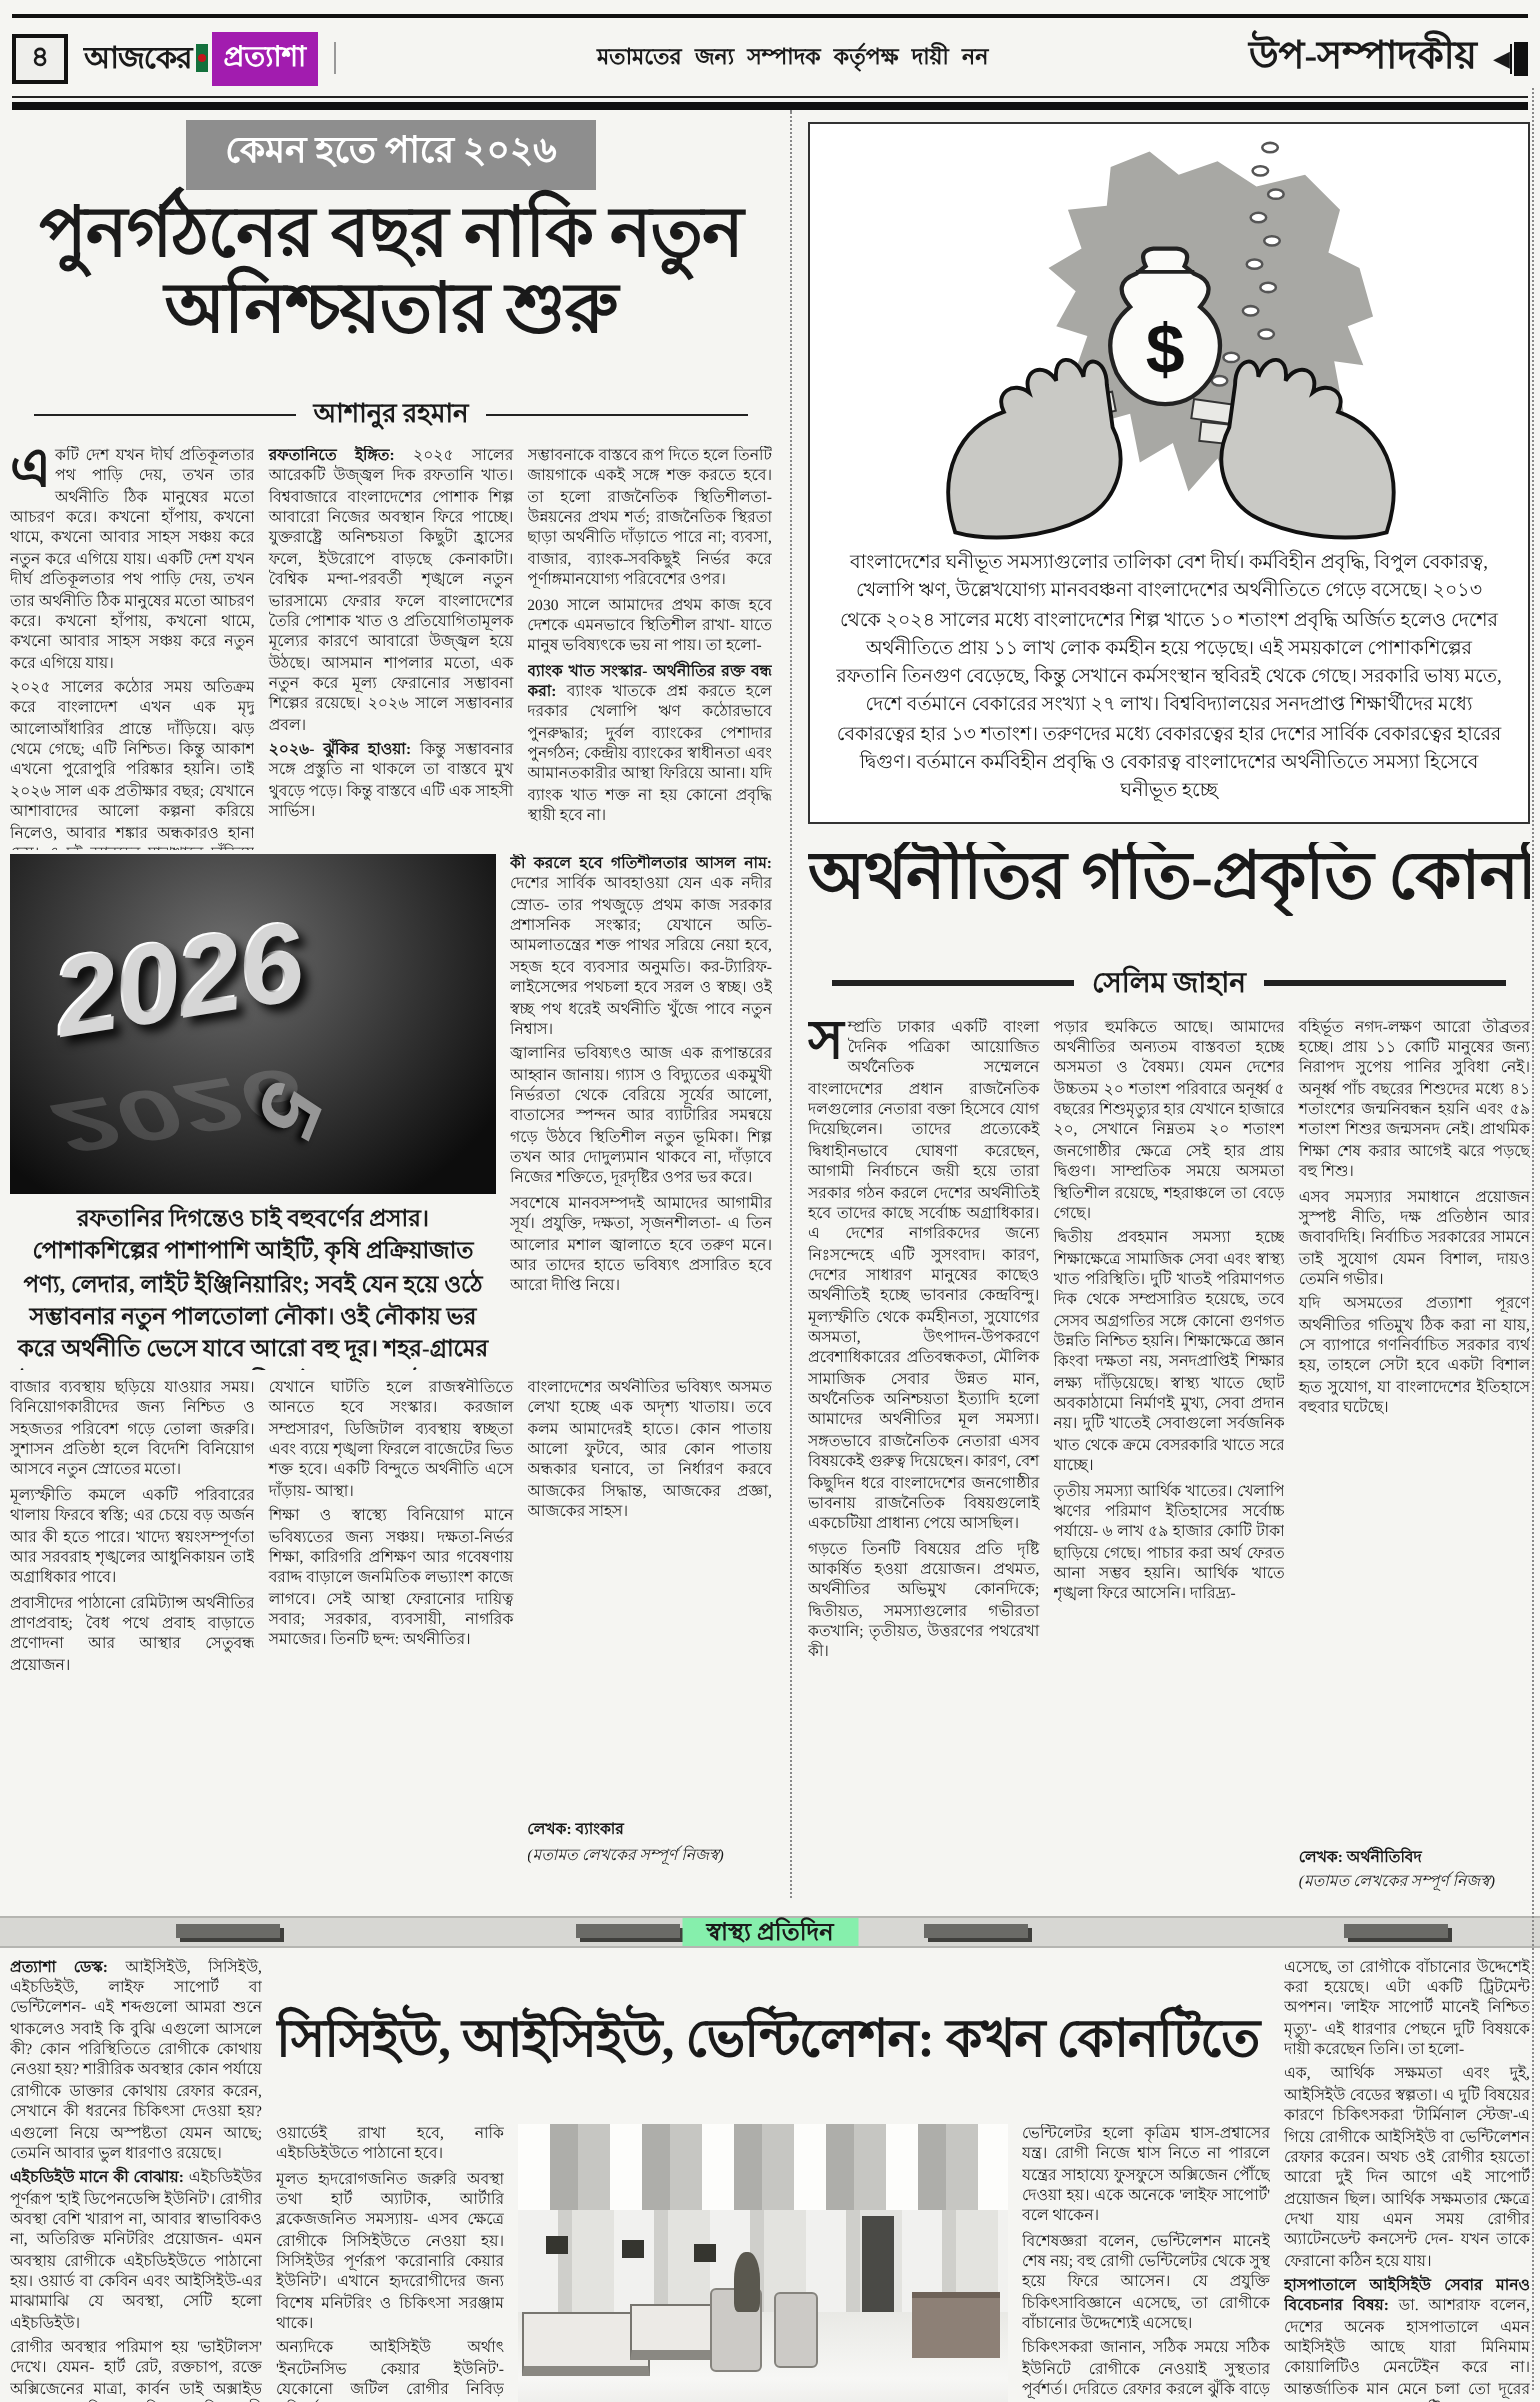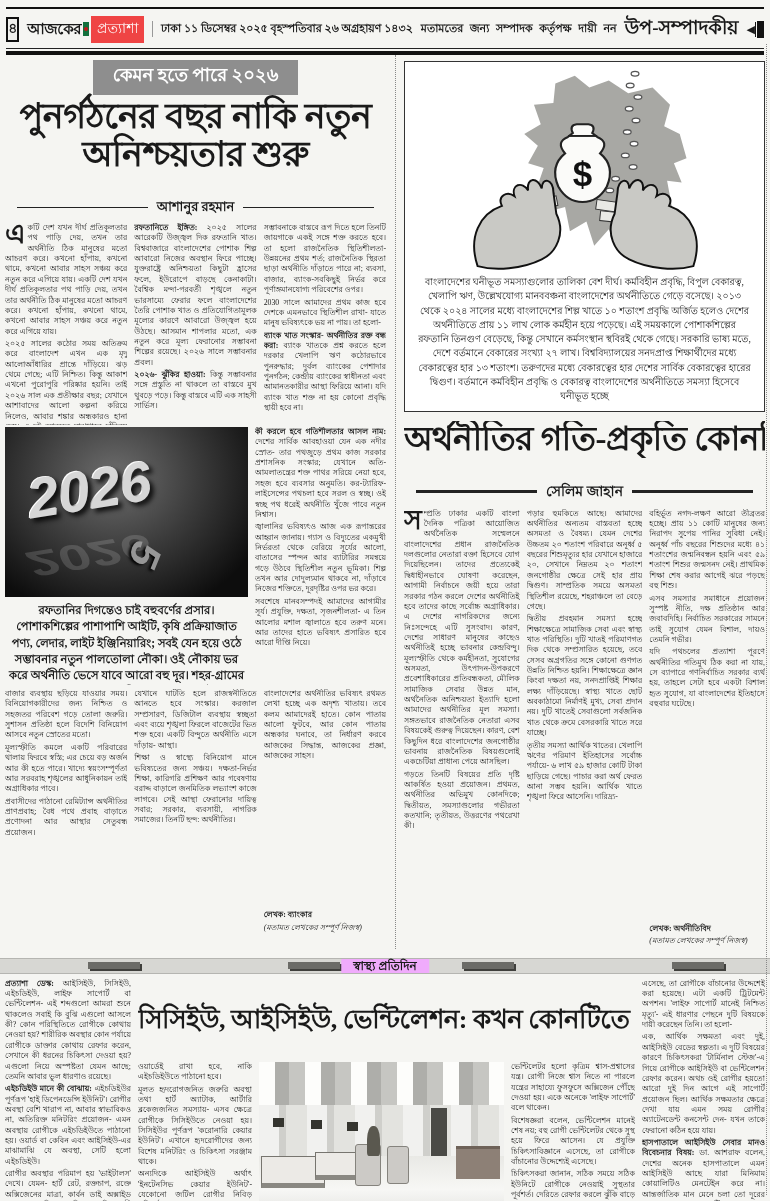--- a/index.html
+++ b/index.html
@@ -6,21 +6,21 @@
   .page{position:relative;width:770px;height:1201px;margin:0 auto;background:#f5f5f2;
         font-family:"Liberation Serif",serif;color:#1a1a1a;overflow:hidden;}
   
   .masthead{display:flex;align-items:center;gap:8px;margin:7px 6px 0;border-top:2px solid #111;padding-top:4px;}
   .pageno{width:24px;height:21px;border:2px solid #111;background:#efefec;font-weight:bold;
           font-size:14px;display:flex;align-items:center;justify-content:center;}
   .logo{display:flex;align-items:center;gap:2px;}
   .logo-black{font-weight:800;font-size:15px;letter-spacing:-0.5px;}
   .logo-flag{width:6px;height:14px;background:#14713d;position:relative;}
   .logo-flag::after{content:"";position:absolute;left:1px;top:5px;width:4px;height:4px;border-radius:50%;background:#c4161c;}
-  .logo-red{background:#ef4444;color:#fff;font-weight:400;font-size:14px;padding:1px 6px 2px;}
+  .logo-red{background:#a21caf;color:#fff;font-weight:700;font-size:14px;padding:1px 6px 2px;}
   .m-vr{width:1px;height:16px;background:#999;}
   .m-date{font-size:11px;font-weight:bold;white-space:nowrap;}
   .m-disc{margin-left:auto;font-size:11px;font-weight:bold;white-space:nowrap;font-family:Liberation Mono, monospace;}
   .m-section{margin-left:auto;font-size:19px;font-weight:800;white-space:nowrap;font-family:Liberation Serif, serif;}
   .m-mark{display:flex;align-items:center;gap:2px;}
   .m-mark .tri{font-size:11px;}
   .m-mark .blk{width:7px;height:17px;background:#111;box-shadow:0 0 0 1px #f5f5f2, -3px 0 0 -1px #111;}
   .rule-thin{margin:3px 6px 0;border-top:1.5px solid #222;}
   .rule-thick{height:4px;background:#111;margin:2px 6px 0;}
   
@@ -63,21 +63,21 @@
   .cartoon-box{border:1px solid #333;background:#fff;padding:4px;margin-top:6px;}
   .cartoon-svg{display:block;width:100%;height:206px;}
   .cartoon-caption{font-size:9.5px;line-height:1.5;text-align:center;padding:3px 8px 4px;}
   .a2-headline{font-size:33px;font-weight:800;text-align:center;line-height:1.1;margin-top:9px;
                white-space:nowrap;overflow:hidden;letter-spacing:-0.5px;}
   .a2-body{height:440px;margin-top:4px;}
   
   .health-divider{position:relative;height:14px;background:#d7d7d3;margin:9px 0 5px;border-top:1px solid #b5b5b1;border-bottom:1px solid #b5b5b1;}
   .hd-dash{position:absolute;top:3px;width:52px;height:7px;background:#6b6b67;box-shadow:2px 2px 0 #3f3f3c;}
   .hd-label{position:absolute;left:50%;transform:translateX(-50%);top:0;font-weight:bold;font-size:12px;
-            background:#f0abfc;padding:0 12px;line-height:14px;white-space:nowrap;}
+            background:#86efac;padding:0 12px;line-height:14px;white-space:nowrap;}
   .health-body{display:flex;gap:7px;padding:0 5px;height:298px;overflow:hidden;}
   .h-col1{width:126px;flex:0 0 126px;overflow:hidden;}
   .h-mid{width:497px;flex:0 0 497px;}
   .h-col5{flex:1;overflow:hidden;min-width:0;}
   .h-headline{font-size:26px;font-weight:800;line-height:40px;height:40px;white-space:nowrap;overflow:hidden;letter-spacing:-0.5px;}
   .h-mid-row{display:flex;gap:7px;height:254px;overflow:hidden;}
   .h-col2{width:114px;flex:0 0 114px;overflow:hidden;}
   .h-photoblock{width:245px;flex:0 0 245px;}
   .h-col4{flex:1;overflow:hidden;min-width:0;}
   .h-col1 p,.h-col2 p,.h-col4 p,.h-col5 p,.h-subrow p{margin:0 0 2px;font-size:7.8px;line-height:1.33;text-align:justify;}
@@ -104,21 +104,20 @@
 <div class="page">
 
   <header class="masthead">
     <div class="pageno">৪</div>
     <div class="logo">
       <span class="logo-black">আজকের</span>
       <span class="logo-flag"></span>
       <span class="logo-red">প্রত্যাশা</span>
     </div>
     <div class="m-vr"></div>
-    <div class="m-date">ঢাকা ১১ ডিসেম্বর ২০২৫ বৃহস্পতিবার ২৬ অগ্রহায়ণ ১৪৩২</div>
     <div class="m-disc">মতামতের জন্য সম্পাদক কর্তৃপক্ষ দায়ী নন</div>
     <div class="m-section">উপ-সম্পাদকীয়</div>
     <div class="m-mark">
       <span class="tri">◀</span>
       <span class="blk"></span>
     </div>
   </header>
   <div class="rule-thin"></div>
   <div class="rule-thick"></div>
 
@@ -176,21 +175,21 @@
             <p>বাজার ব্যবস্থায় ছড়িয়ে যাওয়ার সময়। বিনিয়োগকারীদের জন্য নিশ্চিত ও সহজতর পরিবেশ গড়ে তোলা জরুরি। সুশাসন প্রতিষ্ঠা হলে বিদেশি বিনিয়োগ আসবে নতুন স্রোতের মতো।</p>
             <p>মূল্যস্ফীতি কমলে একটি পরিবারের থালায় ফিরবে স্বস্তি; এর চেয়ে বড় অর্জন আর কী হতে পারে। খাদ্যে স্বয়ংসম্পূর্ণতা আর সরবরাহ শৃঙ্খলের আধুনিকায়ন তাই অগ্রাধিকার পাবে।</p>
             <p>প্রবাসীদের পাঠানো রেমিট্যান্স অর্থনীতির প্রাণপ্রবাহ; বৈধ পথে প্রবাহ বাড়াতে প্রণোদনা আর আস্থার সেতুবন্ধ প্রয়োজন।</p>
           </div>
         <div class="col">
             <p>যেখানে ঘাটতি হলে রাজস্বনীতিতে আনতে হবে সংস্কার। করজাল সম্প্রসারণ, ডিজিটাল ব্যবস্থায় স্বচ্ছতা এবং ব্যয়ে শৃঙ্খলা ফিরলে বাজেটের ভিত শক্ত হবে। একটি বিন্দুতে অর্থনীতি এসে দাঁড়ায়- আস্থা।</p>
             <p>শিক্ষা ও স্বাস্থ্যে বিনিয়োগ মানে ভবিষ্যতের জন্য সঞ্চয়। দক্ষতা-নির্ভর শিক্ষা, কারিগরি প্রশিক্ষণ আর গবেষণায় বরাদ্দ বাড়ালে জনমিতিক লভ্যাংশ কাজে লাগবে। সেই আস্থা ফেরানোর দায়িত্ব সবার; সরকার, ব্যবসায়ী, নাগরিক সমাজের। তিনটি ছন্দ: অর্থনীতির।</p>
           </div>
         <div class="col col-flex">
           <div class="grow">
-              <p>বাংলাদেশের অর্থনীতির ভবিষ্যৎ রথমত লেখা হচ্ছে এক অদৃশ্য খাতায়। তবে কলম আমাদেরই হাতে। কোন পাতায় আলো ফুটবে, আর কোন পাতায় অন্ধকার ঘনাবে, তা নির্ধারণ করবে আজকের সিদ্ধান্ত, আজকের প্রজ্ঞা, আজকের সাহস।</p>
+              <p>বাংলাদেশের অর্থনীতির ভবিষ্যৎ অসমত লেখা হচ্ছে এক অদৃশ্য খাতায়। তবে কলম আমাদেরই হাতে। কোন পাতায় আলো ফুটবে, আর কোন পাতায় অন্ধকার ঘনাবে, তা নির্ধারণ করবে আজকের সিদ্ধান্ত, আজকের প্রজ্ঞা, আজকের সাহস।</p>
             </div>
           <div class="sigblock">
             <p class="sig">লেখক: ব্যাংকার</p>
             <p class="sig-note">(মতামত লেখকের সম্পূর্ণ নিজস্ব)</p>
           </div>
         </div>
       </div>
     </section>
 
     <section class="half-right">
@@ -250,21 +249,21 @@
         </div>
         <div class="col">
             <p>পড়ার হুমকিতে আছে। আমাদের অর্থনীতির অন্যতম বাস্তবতা হচ্ছে অসমতা ও বৈষম্য। যেমন দেশের উচ্চতম ২০ শতাংশ পরিবারে অনূর্ধ্ব ৫ বছরের শিশুমৃত্যুর হার যেখানে হাজারে ২০, সেখানে নিম্নতম ২০ শতাংশ জনগোষ্ঠীর ক্ষেত্রে সেই হার প্রায় দ্বিগুণ। সাম্প্রতিক সময়ে অসমতা স্থিতিশীল রয়েছে, শহরাঞ্চলে তা বেড়ে গেছে।</p>
             <p>দ্বিতীয় প্রবহমান সমস্যা হচ্ছে শিক্ষাক্ষেত্রে সামাজিক সেবা এবং স্বাস্থ্য খাত পরিস্থিতি। দুটি খাতই পরিমাণগত দিক থেকে সম্প্রসারিত হয়েছে, তবে সেসব অগ্রগতির সঙ্গে কোনো গুণগত উন্নতি নিশ্চিত হয়নি। শিক্ষাক্ষেত্রে জ্ঞান কিংবা দক্ষতা নয়, সনদপ্রাপ্তিই শিক্ষার লক্ষ্য দাঁড়িয়েছে। স্বাস্থ্য খাতে ছোট অবকাঠামো নির্মাণই মুখ্য, সেবা প্রদান নয়। দুটি খাতেই সেবাগুলো সর্বজনিক খাত থেকে ক্রমে বেসরকারি খাতে সরে যাচ্ছে।</p>
             <p>তৃতীয় সমস্যা আর্থিক খাতের। খেলাপি ঋণের পরিমাণ ইতিহাসের সর্বোচ্চ পর্যায়ে- ৬ লাখ ৫৯ হাজার কোটি টাকা ছাড়িয়ে গেছে। পাচার করা অর্থ ফেরত আনা সম্ভব হয়নি। আর্থিক খাতে শৃঙ্খলা ফিরে আসেনি। দারিদ্র্য-</p>
           </div>
         <div class="col col-flex">
           <div class="grow">
               <p>বহির্ভূত নগদ-লক্ষণ আরো তীব্রতর হচ্ছে। প্রায় ১১ কোটি মানুষের জন্য নিরাপদ সুপেয় পানির সুবিধা নেই। অনূর্ধ্ব পাঁচ বছরের শিশুদের মধ্যে ৪১ শতাংশের জন্মনিবন্ধন হয়নি এবং ৫৯ শতাংশ শিশুর জন্মসনদ নেই। প্রাথমিক শিক্ষা শেষ করার আগেই ঝরে পড়ছে বহু শিশু।</p>
               <p>এসব সমস্যার সমাধানে প্রয়োজন সুস্পষ্ট নীতি, দক্ষ প্রতিষ্ঠান আর জবাবদিহি। নির্বাচিত সরকারের সামনে তাই সুযোগ যেমন বিশাল, দায়ও তেমনি গভীর।</p>
-              <p>যদি পথচলের প্রত্যাশা পূরণে অর্থনীতির গতিমুখ ঠিক করা না যায়, সে ব্যাপারে গণনির্বাচিত সরকার ব্যর্থ হয়, তাহলে সেটা হবে একটা বিশাল হৃত সুযোগ, যা বাংলাদেশের ইতিহাসে বহুবার ঘটেছে।</p>
+              <p>যদি অসমতের প্রত্যাশা পূরণে অর্থনীতির গতিমুখ ঠিক করা না যায়, সে ব্যাপারে গণনির্বাচিত সরকার ব্যর্থ হয়, তাহলে সেটা হবে একটা বিশাল হৃত সুযোগ, যা বাংলাদেশের ইতিহাসে বহুবার ঘটেছে।</p>
             </div>
           <div class="sigblock">
             <p class="sig">লেখক: অর্থনীতিবিদ</p>
             <p class="sig-note">(মতামত লেখকের সম্পূর্ণ নিজস্ব)</p>
           </div>
         </div>
       </div>
     </section>
   </div>
 

